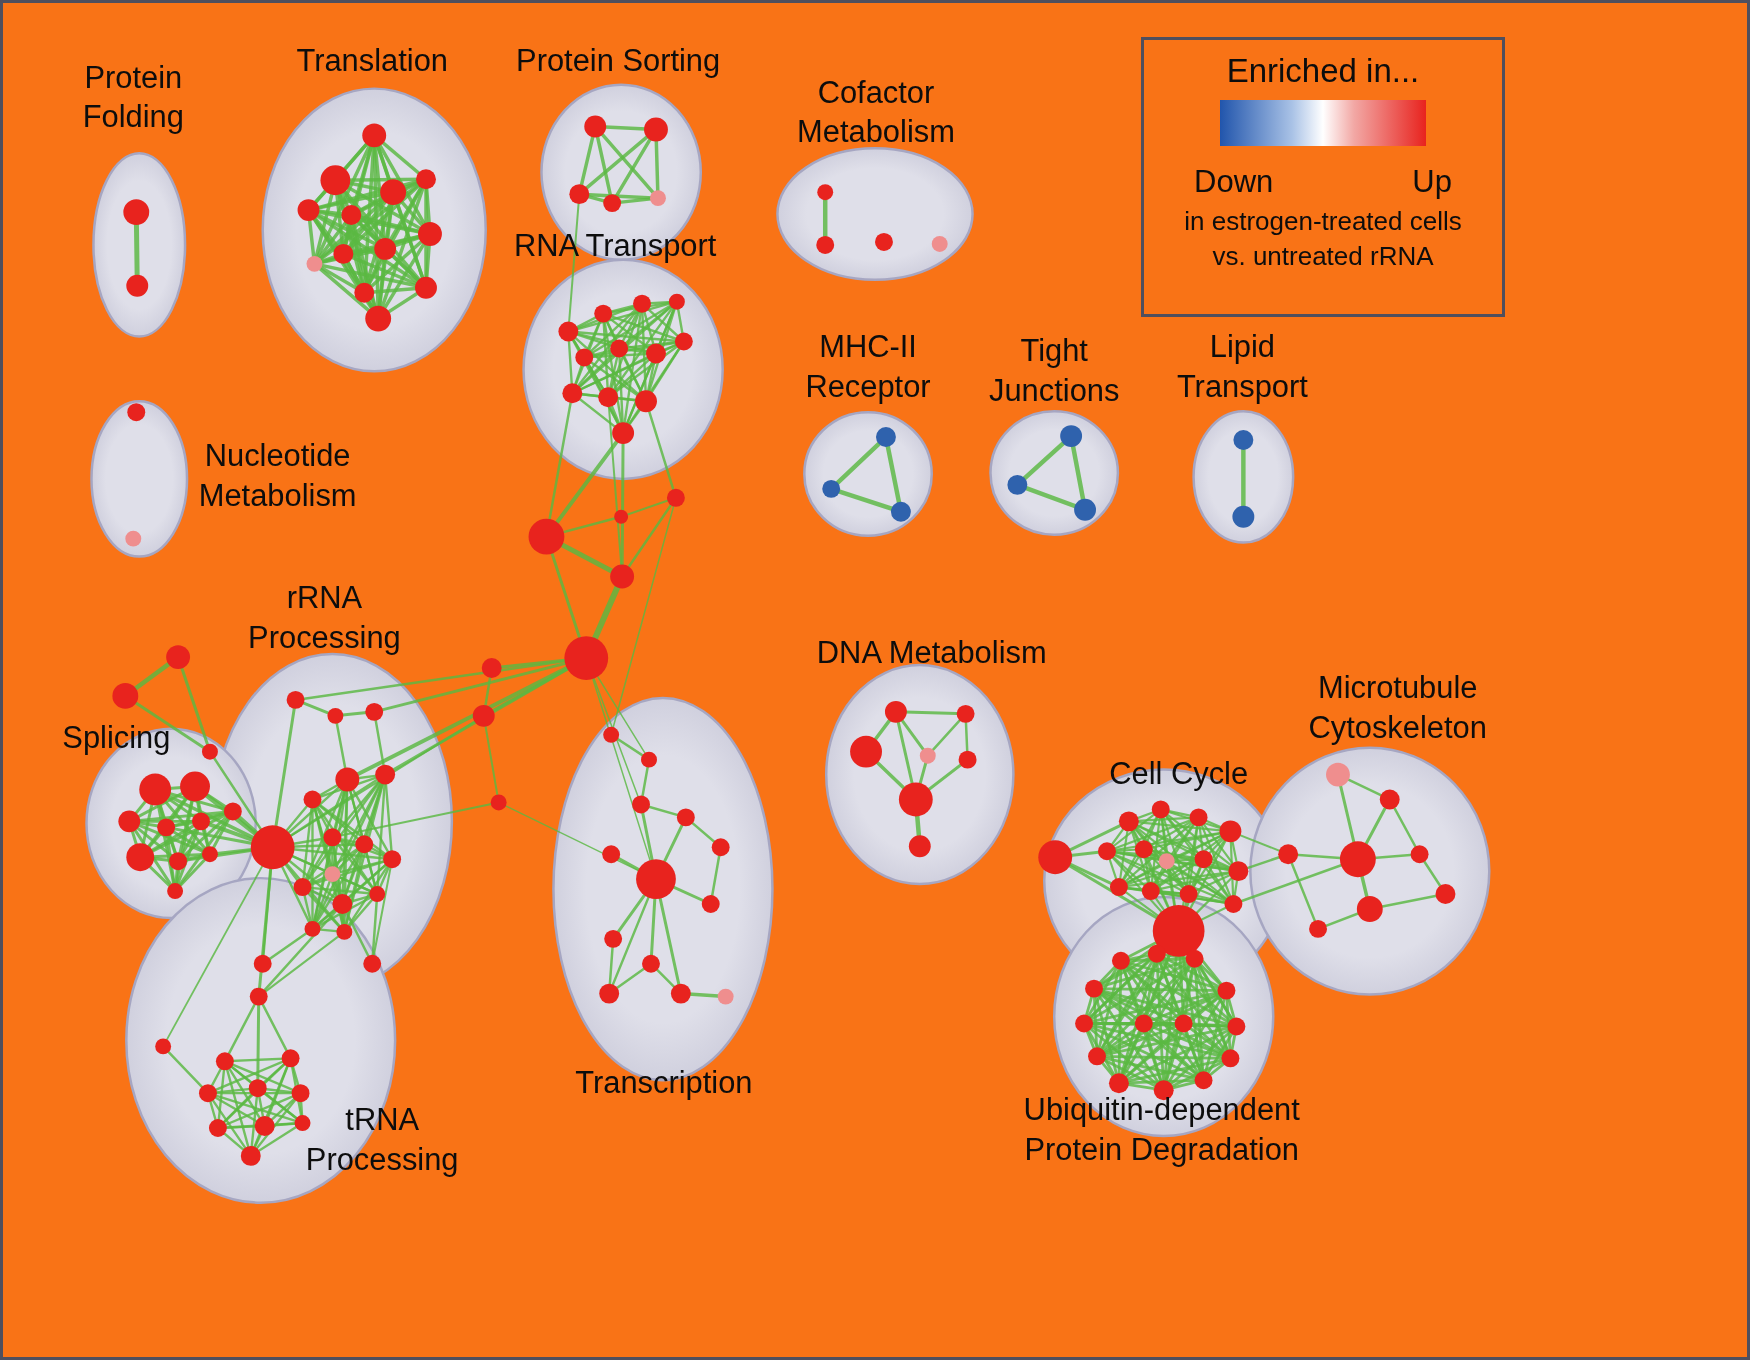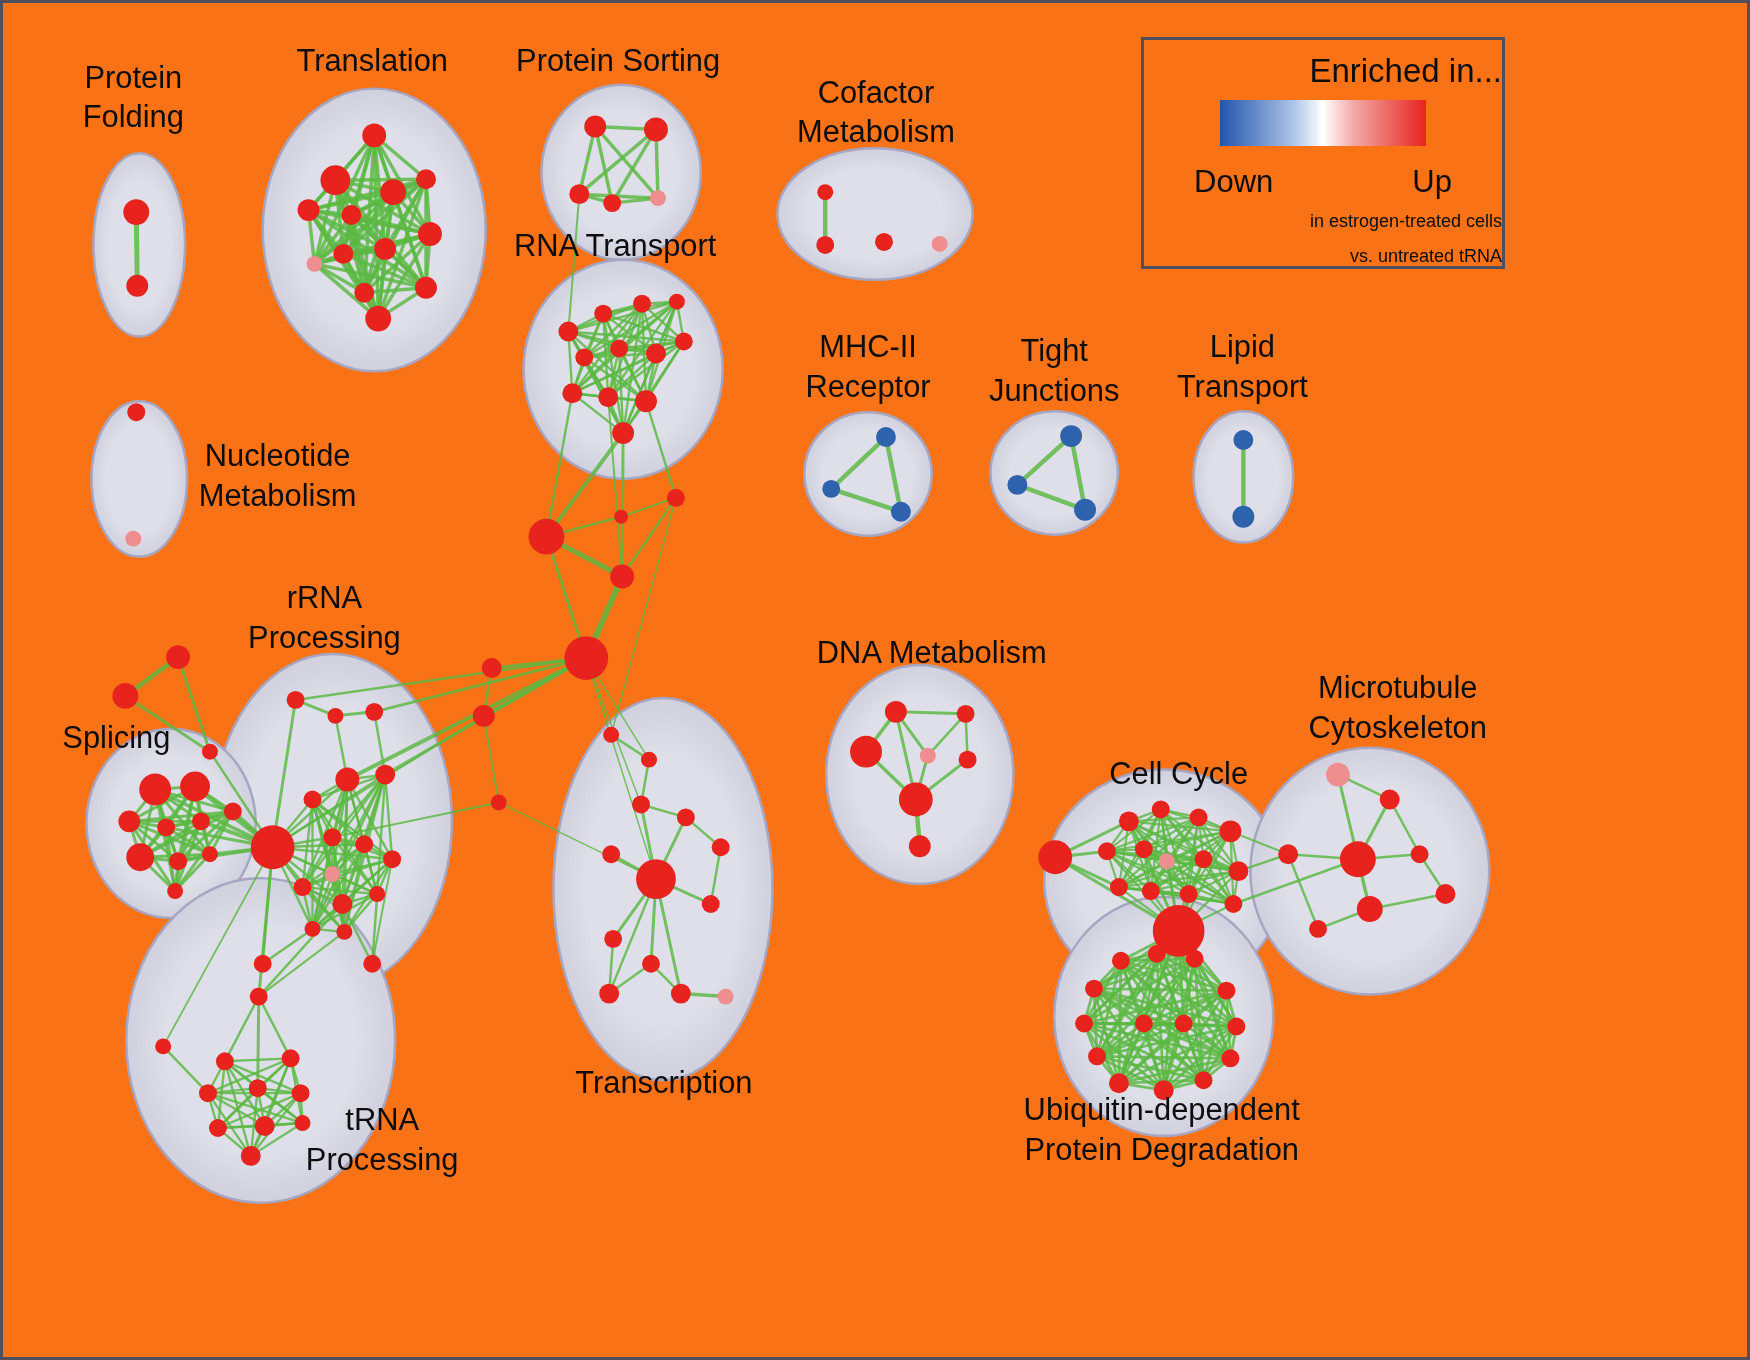--- a/index.html
+++ b/index.html
@@ -16,39 +16,39 @@
   .cluster-label {
     font-family: "Liberation Sans", sans-serif;
     font-size: 31px;
     fill: #0d0d0d;
   }
   .legend {
     position: absolute;
     left: 1138px;
     top: 34px;
     width: 364px;
-    height: 232px;
+    height: 280px;
     box-sizing: border-box;
     border: 3px solid #4f4f5e;
-    text-align: right;
+    text-align: center;
     color: #0d0d0d;
   }
   .legend-title { font-size: 33px; margin-top: 12px; }
   .legend-gradient {
     width: 206px; height: 46px;
     margin: 10px auto 0 auto;
   }
   .legend-scale {
     width: 258px;
     margin: 18px auto 0 auto;
     display: flex;
     justify-content: space-between;
     font-size: 31px;
   }
-  .legend-caption { font-size: 18px; margin-top: 4px; line-height: 35px; }
+  .legend-caption { font-size: 26px; margin-top: 4px; line-height: 35px; }
 </style>
 </head>
 <body>
 
 <div class="canvas" style="background: #f97316;">
   <svg id="network" viewBox="0 0 1750 1360">
     <defs>
       <radialGradient id="clusterFill">
         <stop offset="0%" stop-color="#dfdfe9"></stop>
         <stop offset="70%" stop-color="#dfdfe9"></stop>
@@ -883,16 +883,16 @@
 
   <div class="legend">
     <div class="legend-title">Enriched in...</div>
     <div class="legend-gradient" style="background: linear-gradient(to right, rgb(33, 85, 172), rgb(169, 194, 230) 35%, rgb(255, 255, 255) 50%, rgb(242, 168, 165) 65%, rgb(232, 35, 30));"></div>
     <div class="legend-scale">
       <span>Down</span>
       <span>Up</span>
     </div>
     <div class="legend-caption">
       <div>in estrogen-treated cells</div>
-      <div>vs. untreated tRNA</div>
+      <div>vs. untreated rRNA</div>
     </div>
   </div>
 </div>
 
 </body></html>

